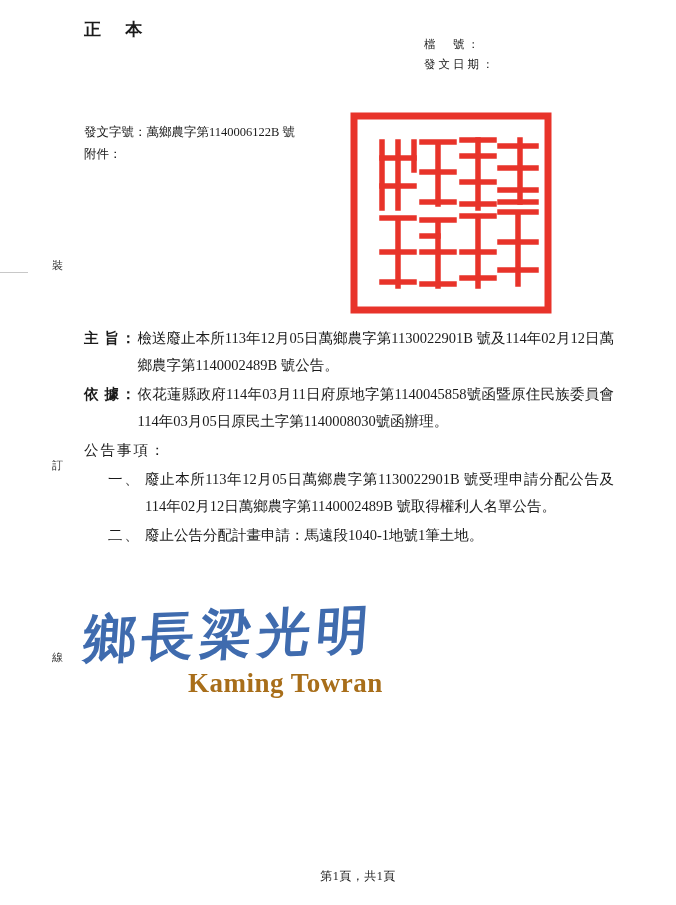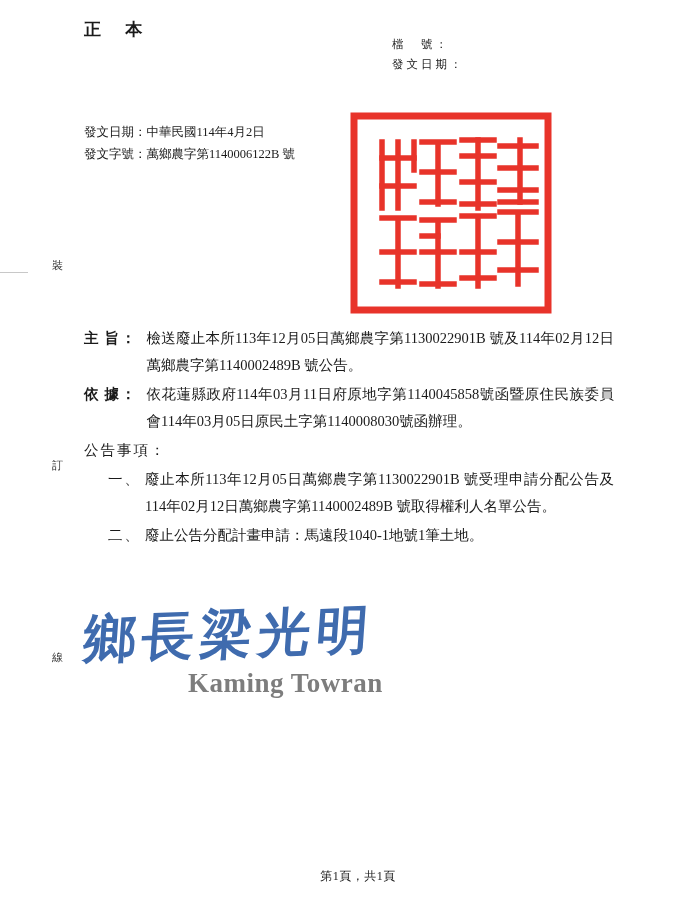--- a/index.html
+++ b/index.html
@@ -36,20 +36,21 @@
   .archive-block {
     position: absolute;
     left: 392px;
     top: 34px;
     font-size: 11.5px;
     line-height: 20px;
     color: #222;
   }
   .archive-row {
     white-space: nowrap;
+    margin-left: 32px;
   }
   .archive-row .lbl {
     letter-spacing: 3px;
   }
   .archive-row .rule {
     display: inline-block;
     width: 70px;
   }
 
   
@@ -105,21 +106,20 @@
   .blk .head {
     flex: 0 0 auto;
     white-space: nowrap;
     letter-spacing: 2px;
     font-weight: bold;
   }
   .blk .head .c { letter-spacing: 6px; }
   .blk .txt {
     flex: 1 1 auto;
     text-align: justify;
-    margin-left: 9px;
   }
   .notice-head {
     margin-top: 0;
     letter-spacing: 2px;
     font-size: 14.5px;
   }
   .items {
     margin-top: 2px;
   }
   .item {
@@ -179,21 +179,21 @@
     transform: skewX(-6deg) rotate(-2deg);
     white-space: nowrap;
     opacity: 0.92;
   }
   .sig-en {
     position: absolute;
     left: 110px;
     top: 68px;
     font-size: 27px;
     font-weight: 700;
-    color: #737373;
+    color: #a16207;
     font-family: "Liberation Serif", "DejaVu Serif", serif;
     letter-spacing: 0.5px;
     white-space: nowrap;
     opacity: 0.92;
   }
 
   
   .footer {
     position: absolute;
     left: 0;
@@ -217,24 +217,24 @@
       <span class="lbl">檔　號：</span><span class="rule"></span>
     </div>
     <div class="archive-row">
       <span class="lbl">發文日期：</span><span class="rule"></span>
     </div>
   </div>
 
 
   <div class="meta">
     <div class="meta-row">
-      <span>發文日期：</span><span>中華民國114年4月2日</span>
+      <span>發文字號：</span><span>萬鄉農字第1140006122B 號</span>
     </div>
     <div class="meta-row">
-      <span>發文字號：</span><span>萬鄉農字第1140006122B 號</span>
+      <span>附件：</span><span></span>
     </div>
   </div>
 
   <div class="seal">
     <svg width="202" height="202" viewBox="0 0 202 202" xmlns="http://www.w3.org/2000/svg">
       <rect x="4" y="4" width="194" height="194" fill="none" stroke="#e8332a" stroke-width="7"></rect>
       <g stroke="#e8332a" stroke-width="5.5" fill="none" stroke-linecap="square">
 
         <path d="M170 28 L170 90 M150 34 L186 34 M150 56 L186 56 M150 78 L186 78"></path>
         <path d="M150 100 L186 100 M168 100 L168 172 M150 130 L186 130 M150 158 L186 158"></path>

